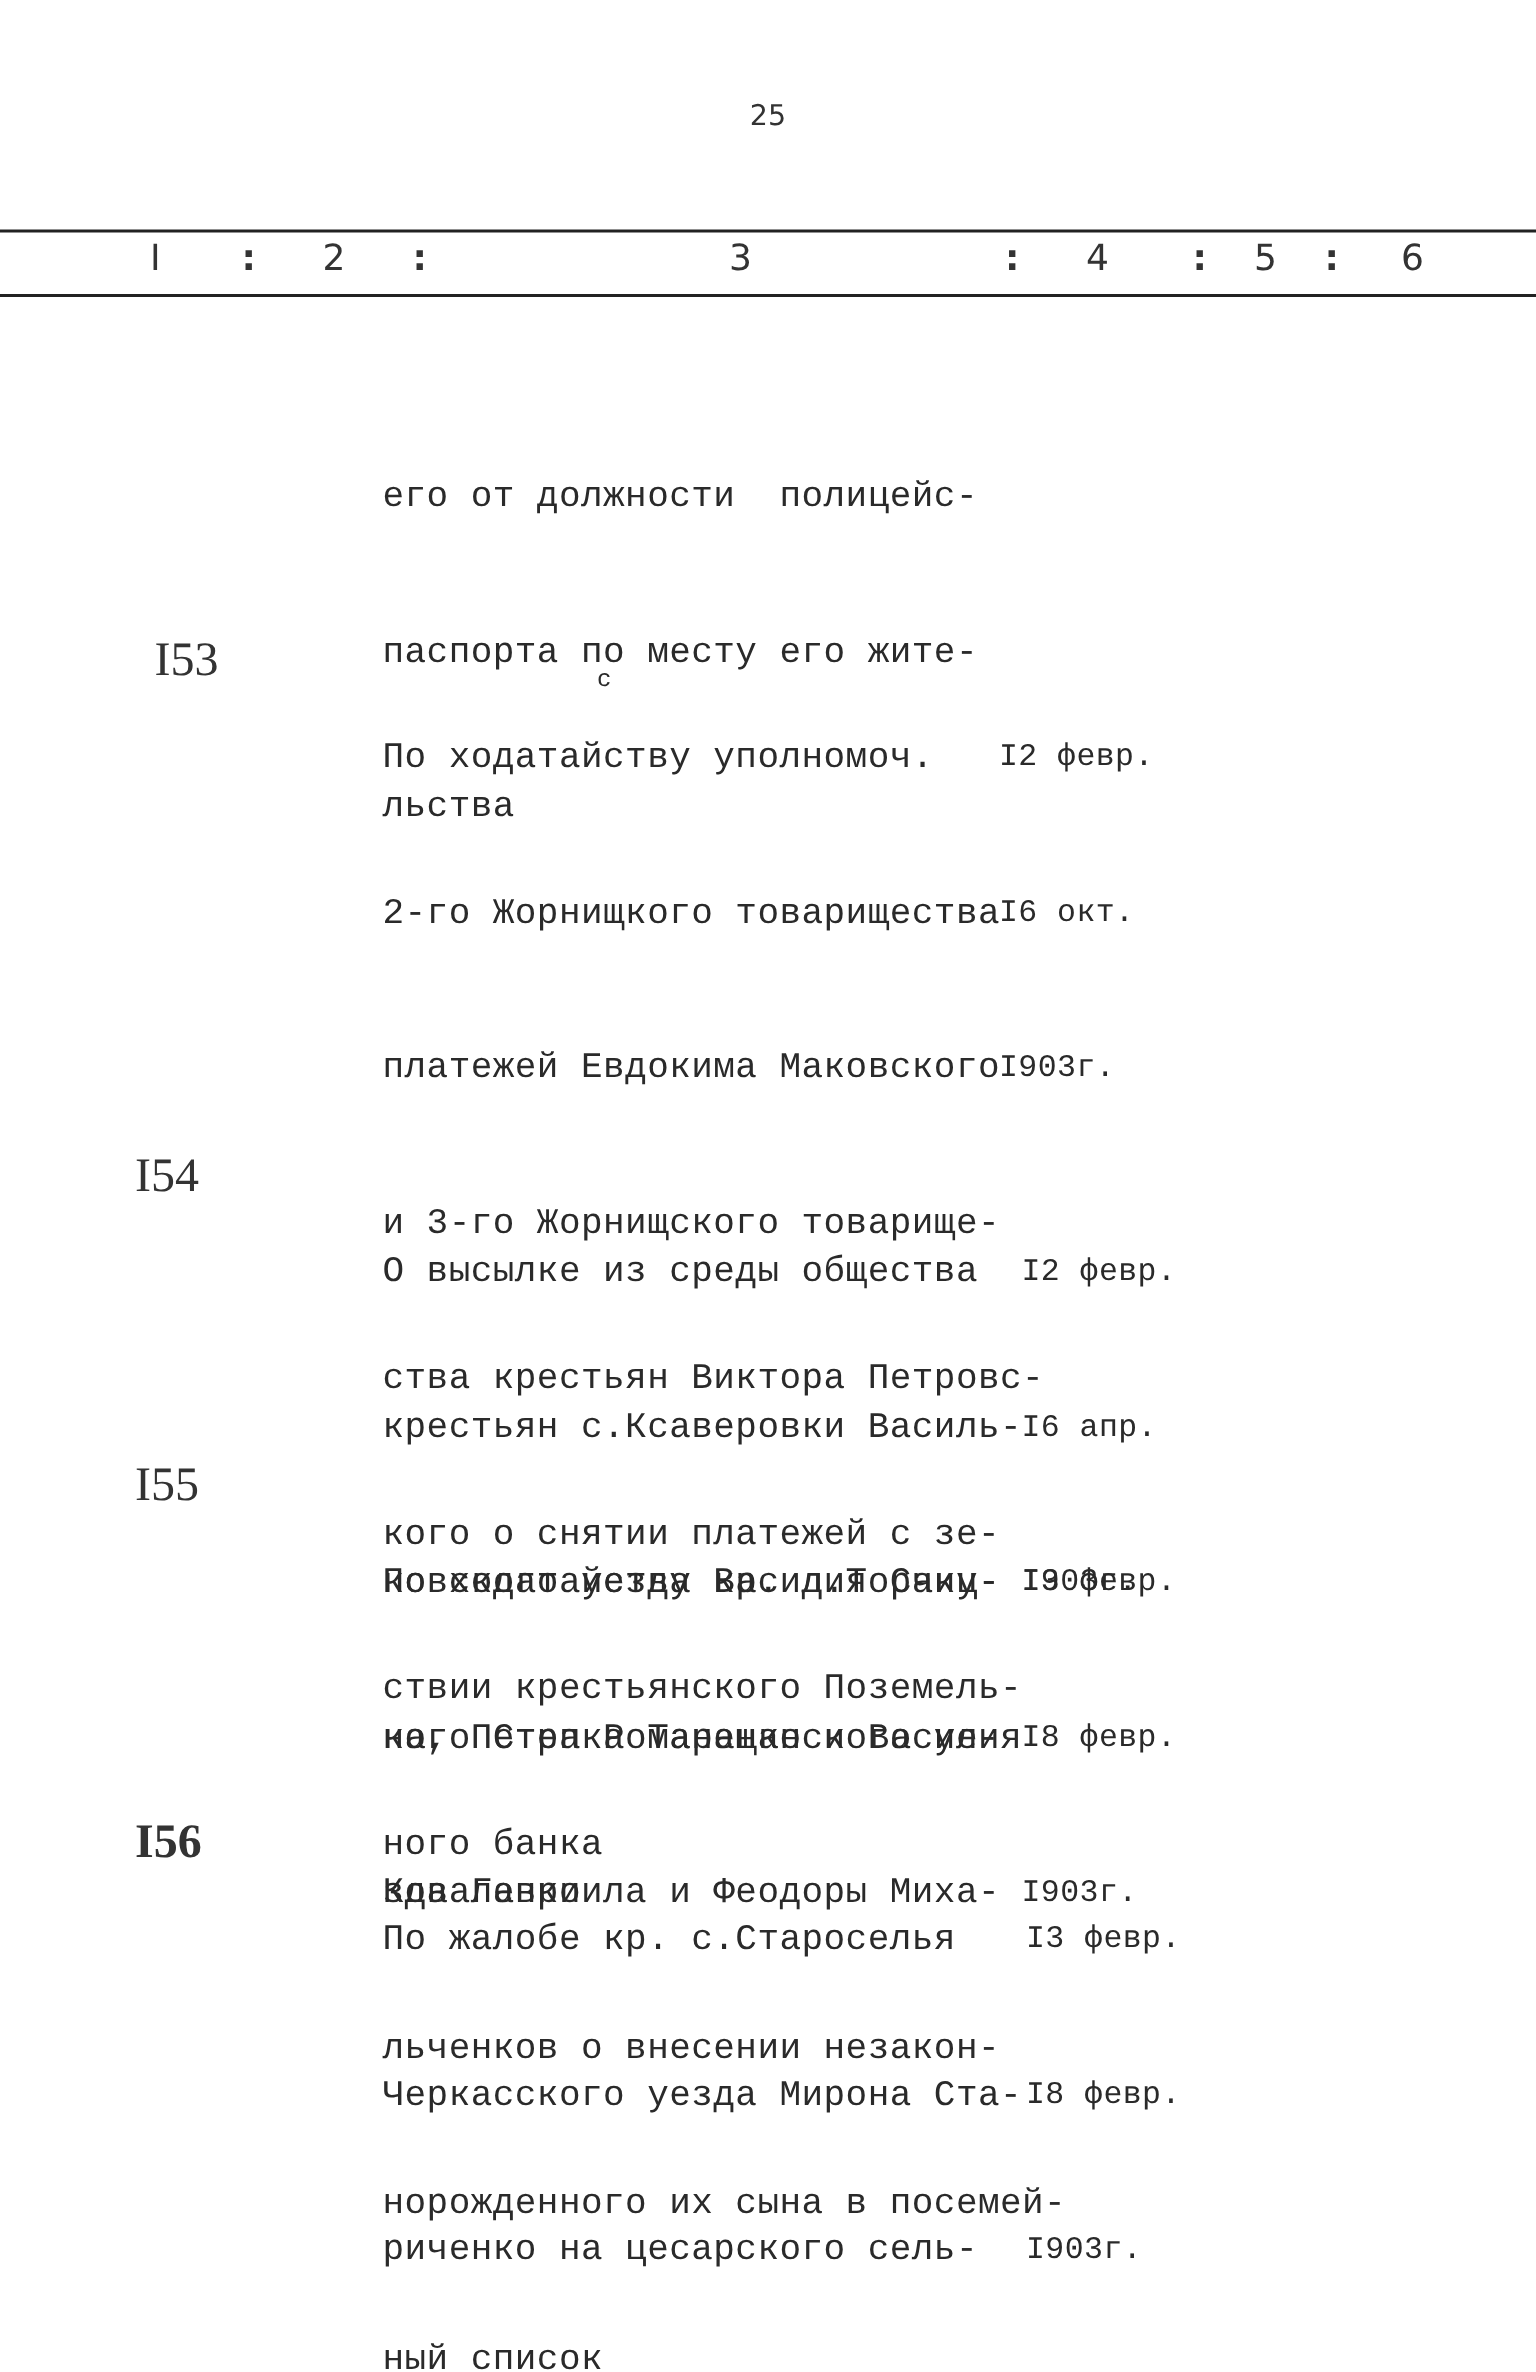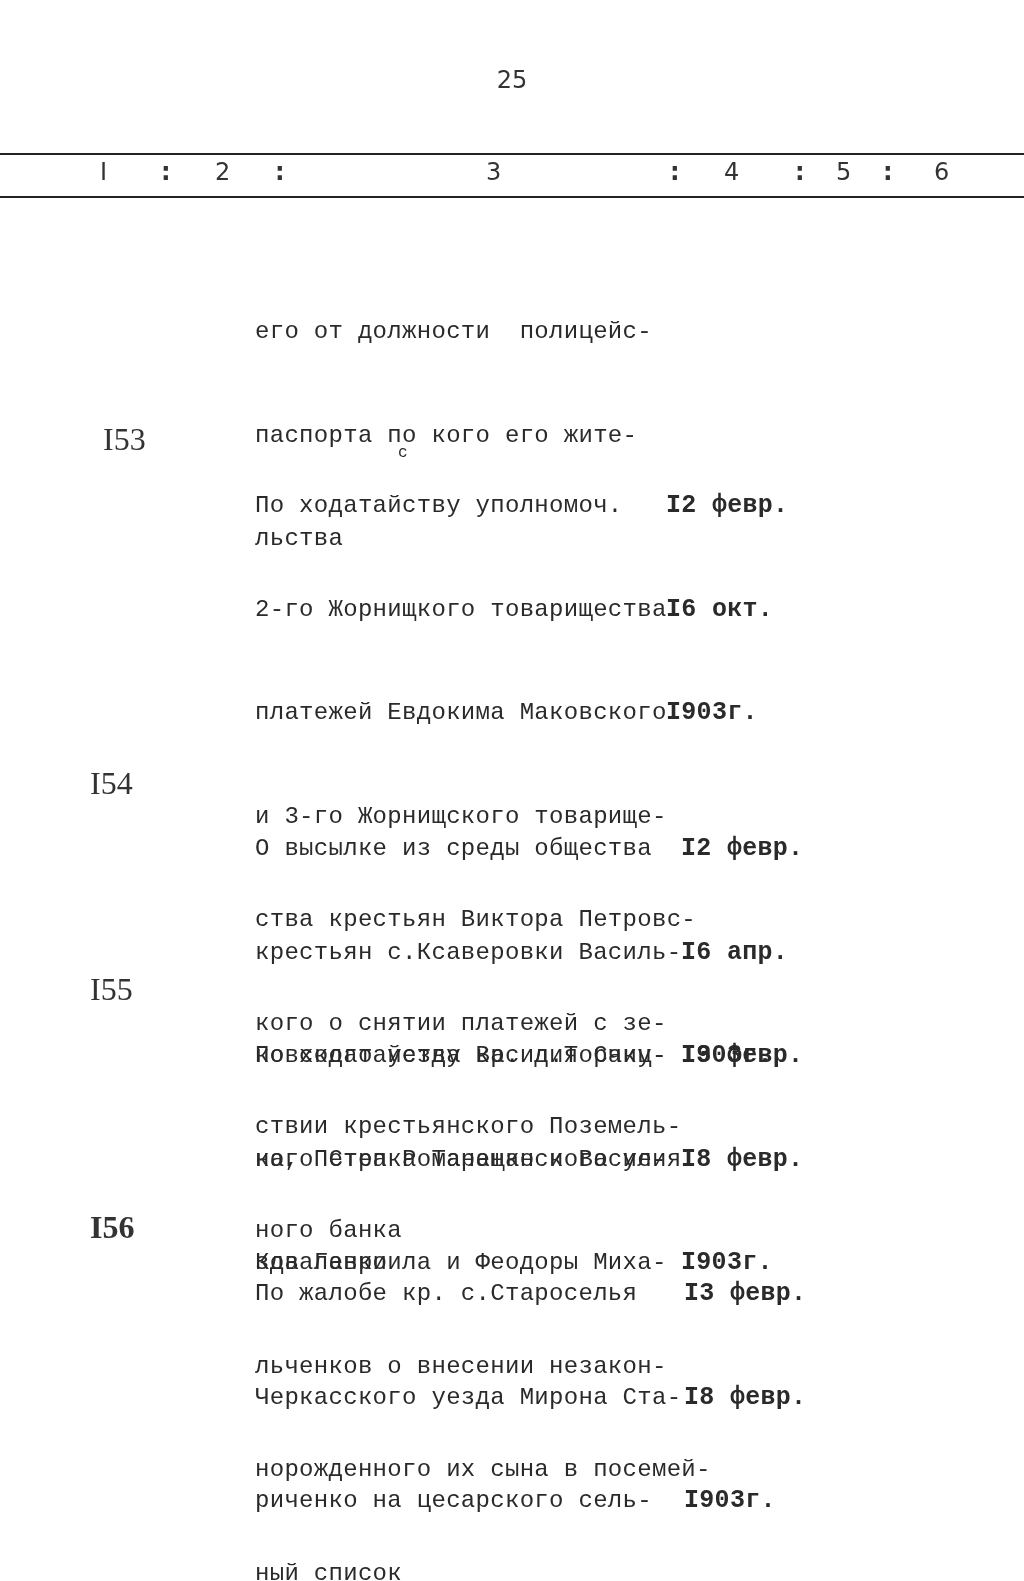--- a/index.html
+++ b/index.html
@@ -8,21 +8,21 @@
     background: #ffffff;
     position: relative;
     overflow: hidden;
     font-family: "Liberation Mono", "DejaVu Sans Mono", monospace;
     color: #2a2a2a;
   }
   .page-number {
     position: absolute; top: 66px; left: 0; width: 1024px;
     text-align: center;
     font-family: "DejaVu Sans", sans-serif;
-    font-size: 24px; color: #333;
+    font-size: 19px; color: #333;
   }
   .rule {
     position: absolute; left: 0; width: 1024px; height: 2px; background: #222;
   }
   .rule.top { top: 153px; }
   .rule.bottom { top: 196px; }
   .col-header {
     position: absolute; top: 158px;
     font-family: "DejaVu Sans", sans-serif;
     font-size: 24px; color: #333;
@@ -38,24 +38,23 @@
     font-size: 32px; color: #333;
   }
   .desc {
     position: absolute; left: 255px;
     font-size: 24px; line-height: 34.5px;
     white-space: pre;
     letter-spacing: 0.3px;
   }
   .dates {
     position: absolute;
-    font-size: 25px; line-height: 34.5px;
+    font-size: 21px; line-height: 34.5px;
     white-space: pre;
     letter-spacing: 0.3px;
-    font-weight: bold;
   }
   .line { display: block; height: 34.5px; }
 </style>
 </head>
 <body>
 
 <div class="page-number">25</div>
 
 <div class="rule top"></div>
 
@@ -70,21 +69,21 @@
   <span class="sep" style="left:795px;">:</span>
   <span class="col-header" style="left:836px;">5</span>
   <span class="sep" style="left:883px;">:</span>
   <span class="col-header" style="left:934px;">6</span>
 </div>
 
 <div class="rule bottom"></div>
 
 <div class="desc" style="top:246px;">
   <span class="line">его от должности  полицейс-</span>
-  <span class="line">паспорта по кого его жите-</span>
+  <span class="line">паспорта по месту его жите-</span>
   <span class="line">льства</span>
 </div>
 
 <div>
   <div class="entry-number" style="top:421px; left:103px;">I53</div>
   <div class="desc" style="top:420px;">
     <span class="line">По ходатайству уполномоч.</span>
     <span class="line">2-го Жорнищкого товарищества</span>
     <span class="line">платежей Евдокима Маковского</span>
     <span class="line">и 3-го Жорнищского товарище-</span>

